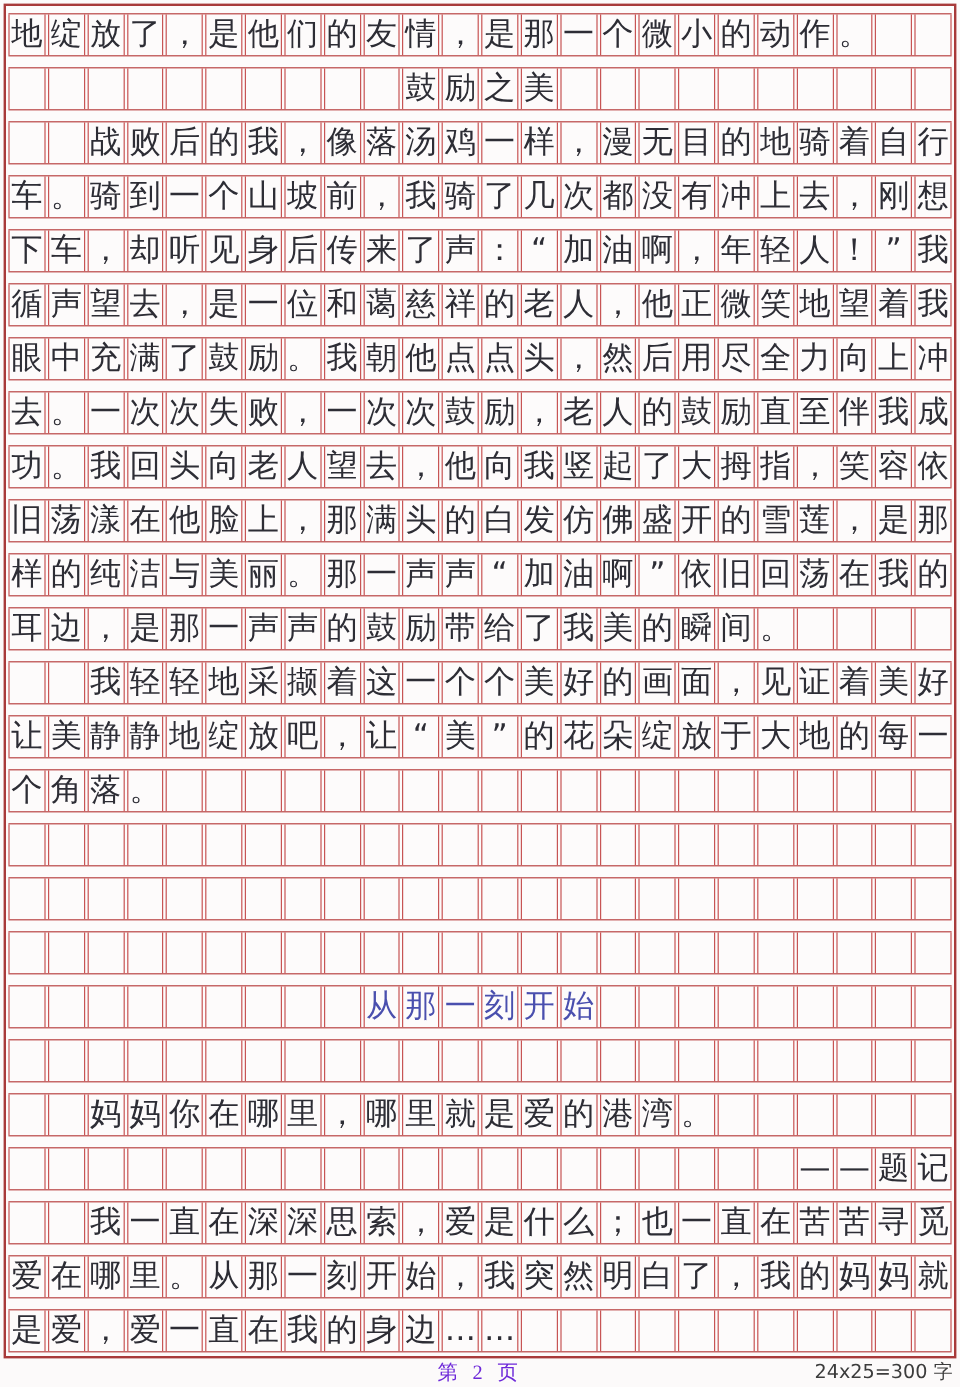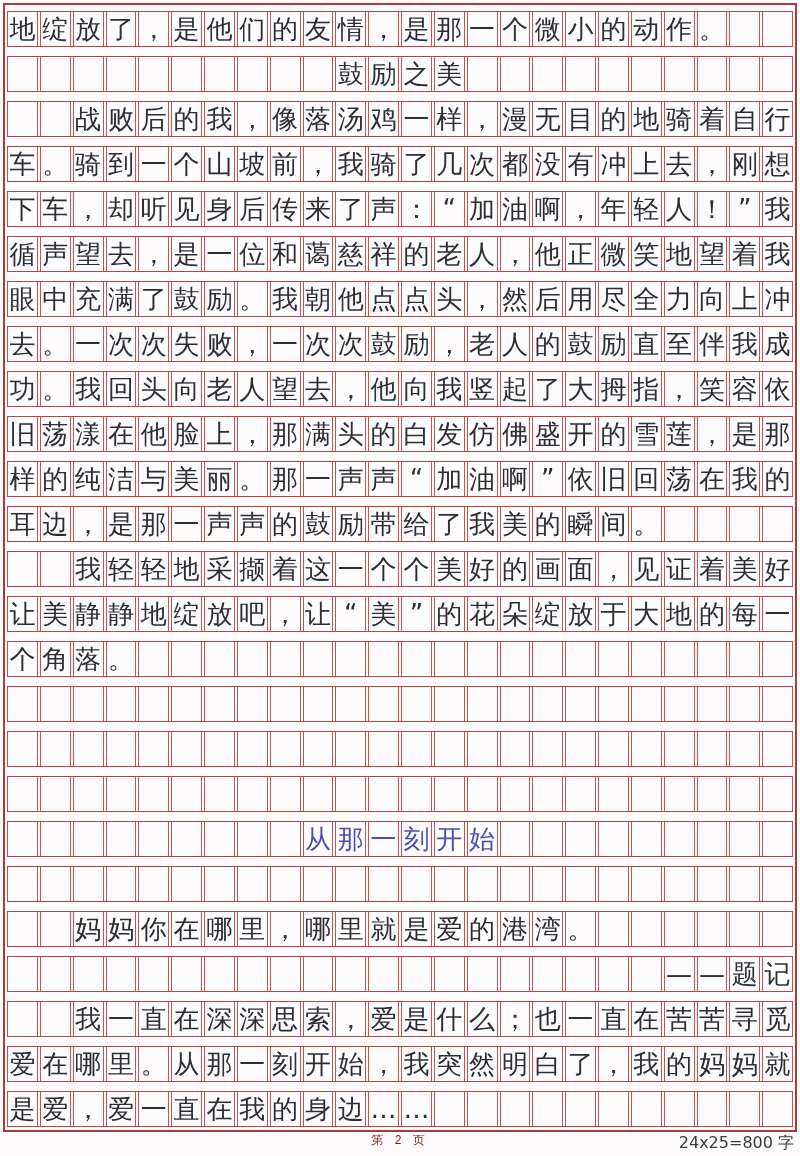--- a/index.html
+++ b/index.html
@@ -34,22 +34,22 @@
     font-size:26px;line-height:1;
     color:#2d2d35;
     overflow:visible;white-space:nowrap;
   }
   .cell.blue{color:#4a4fae;}
   .footer{
     position:absolute;left:0;right:0;bottom:0;height:27px;
   }
   .page-num{
     position:absolute;left:50%;transform:translateX(-50%);
-    top:3px;font-size:12px;color:#7f1d1d;letter-spacing:4px;
-    font-family:Liberation Sans, sans-serif;
+    top:3px;font-size:17px;color:#6d28d9;letter-spacing:4px;
+    font-family:Liberation Serif, serif;
   }
   .capacity{
     position:absolute;right:6px;top:4px;
     font-size:16px;color:#3c3c3c;
     font-family:"DejaVu Sans",sans-serif;
   }
 </style>
 </head>
 <body>
 
@@ -701,15 +701,15 @@
         <div class="cell"></div>
         <div class="cell"></div>
         <div class="cell"></div>
         <div class="cell"></div>
         <div class="cell"></div>
         <div class="cell"></div>
       </div>
     </div>
   <div class="footer">
     <span class="page-num">第 2 页</span>
-    <span class="capacity">24x25=800 字</span>
+    <span class="capacity">24x25=300 字</span>
   </div>
 </div>
 
 </body></html>

